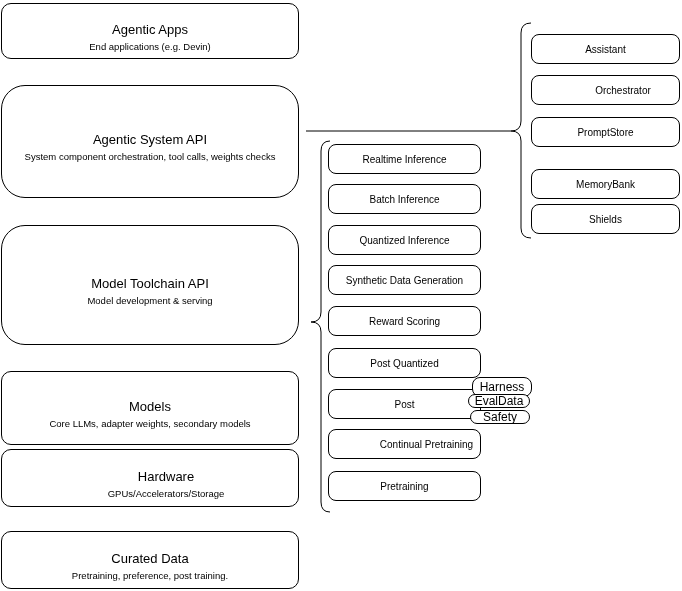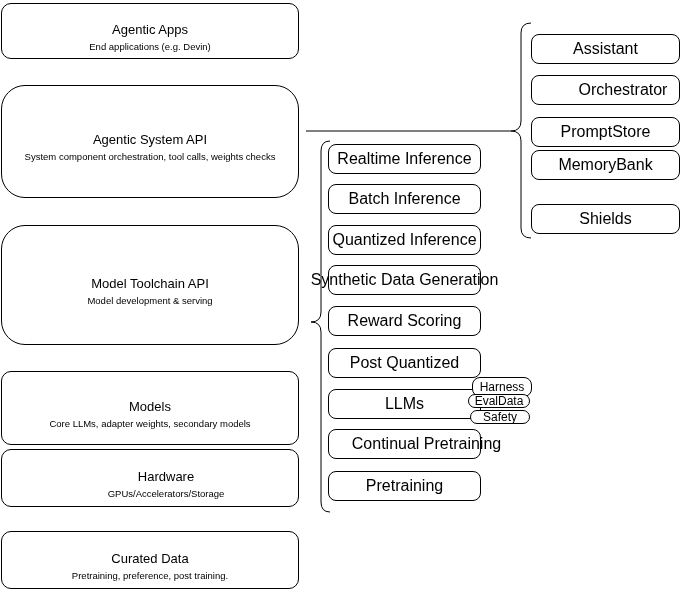--- a/index.html
+++ b/index.html
@@ -44,21 +44,21 @@
   }
   .node {
     position: absolute;
     box-sizing: border-box;
     border: 1px solid #000000;
     border-radius: 8px;
     background: #ffffff;
     display: flex;
     justify-content: center;
     align-items: center;
-    font-size: 16px;
+    font-size: 10px;
     white-space: nowrap;
     z-index: 1;
   }
   .mid-node {
     left: 328px;
     width: 153px;
     height: 30px;
   }
   .right-node {
     left: 531px;
@@ -140,21 +140,21 @@
   <div class="node mid-node" style="top:265px;">
     <span>Synthetic Data Generation</span>
   </div>
   <div class="node mid-node" style="top:306px;">
     <span>Reward Scoring</span>
   </div>
   <div class="node mid-node" style="top:348px;">
     <span>Post Quantized</span>
   </div>
   <div class="node mid-node" style="top:389px;">
-    <span>LLMs</span>
+    <span>Post</span>
   </div>
   <div class="node mid-node" style="top:429px;padding-left:44px;">
     <span>Continual Pretraining</span>
   </div>
   <div class="node mid-node" style="top:471px;">
     <span>Pretraining</span>
   </div>
 
   <div class="oval" style="left:472px;top:377px;width:60px;height:20px;">
     <span>Harness</span>
@@ -168,20 +168,20 @@
 
   <div class="node right-node" style="top:34px;">
     <span>Assistant</span>
   </div>
   <div class="node right-node" style="top:75px;padding-left:35px;">
     <span>Orchestrator</span>
   </div>
   <div class="node right-node" style="top:117px;">
     <span>PromptStore</span>
   </div>
-  <div class="node right-node" style="top:150px;">
+  <div class="node right-node" style="top:169px;">
     <span>MemoryBank</span>
   </div>
   <div class="node right-node" style="top:204px;">
     <span>Shields</span>
   </div>
 
 </div>
 
 </body></html>

